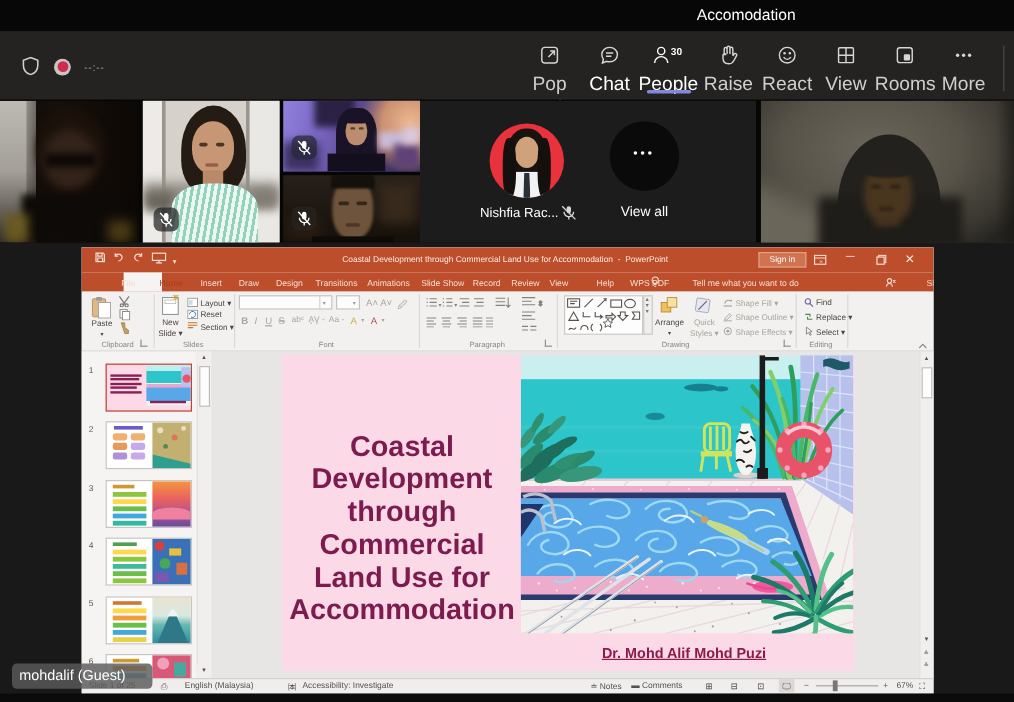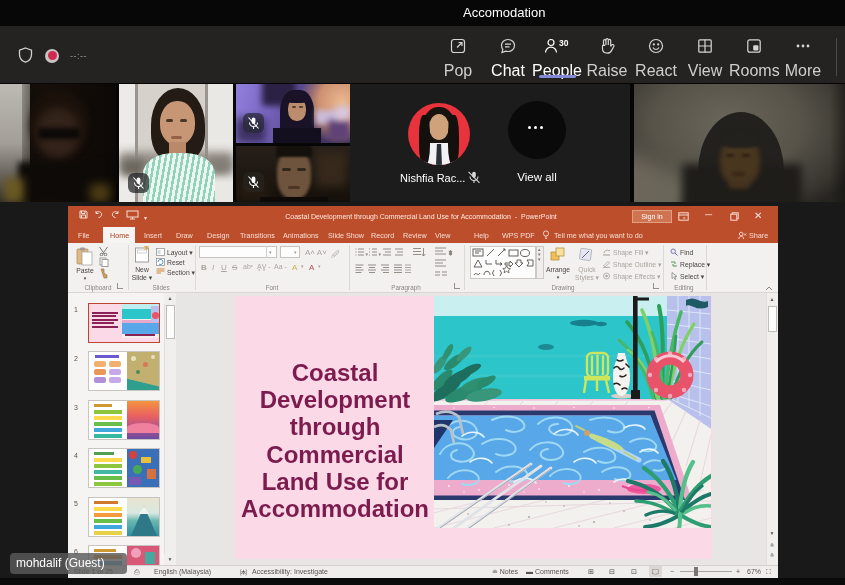--- a/index.html
+++ b/index.html
@@ -4,21 +4,21 @@
 <style>
   * { margin:0; padding:0; box-sizing:border-box; }
   html,body { width:845px; height:585px; overflow:hidden; background:#191919; }
   body { font-family:"Liberation Sans", sans-serif; position:relative; }
   .abs { position:absolute; }
 </style>
 </head>
 <body>
 
 <div class="abs" style="left:0;top:0;width:845px;height:26px;background:#070707;"></div>
-<div class="abs" style="left:463px;top:5px;width:200px;height:18px;color:#fff;font-size:13px;text-align:left;">Accomodation</div>
+<div class="abs" style="left:463px;top:5px;width:200px;height:18px;color:#fff;font-size:13px;text-align:right;">Accomodation</div>
 
 <div class="abs" style="left:0;top:26px;width:845px;height:57px;background:#242322;"></div>
 
 <svg class="abs" style="left:18px;top:47px;" width="15" height="16" viewBox="0 0 15 16">
   <path d="M7.5 1 L13.5 3.2 V7.5 C13.5 11.5 10.8 14 7.5 15.2 C4.2 14 1.5 11.5 1.5 7.5 V3.2 Z" fill="none" stroke="#cfcfcf" stroke-width="1.3"></path>
 </svg>
 
 <div class="abs" style="left:45px;top:48.5px;width:14px;height:14px;border-radius:50%;background:#c8c4c2;"></div>
 <div class="abs" style="left:47.5px;top:51px;width:9px;height:9px;border-radius:50%;background:#cf2b4e;"></div>
 
@@ -282,21 +282,21 @@
   <svg class="abs" style="left:662px;top:6px;" width="9" height="9" viewBox="0 0 9 9">
       <g fill="none" stroke="#f5ddd4" stroke-width="1">
         <rect x="2.2" y="0.8" width="6" height="6"></rect>
         <rect x="0.8" y="2.2" width="6" height="6" fill="#bd4e2c"></rect>
       </g>
     </svg>
   <div class="abs" style="left:686px;top:4px;color:#f8e5de;font-size:10px;">✕</div>
 
   <div class="abs" style="left:0;top:21px;width:710px;height:16px;background:#bd4e2c;"></div>
   <div class="abs" style="left:35px;top:21px;width:32px;height:16px;background:#f6f4f3;"></div>
-  <style>.ptab{position:absolute;top:25px;font-size:7.2px;color:#f6ddd3;} </style>
+  <style>.ptab{position:absolute;top:25px;font-size:7.2px;color:#f6ddd3;margin-left:23px;} </style>
   <div class="ptab" style="left:10px;">File</div>
   <div class="ptab" style="left:42px;color:#a8401f;">Home</div>
   <div class="ptab" style="left:76px;">Insert</div>
   <div class="ptab" style="left:108px;">Draw</div>
   <div class="ptab" style="left:139px;">Design</div>
   <div class="ptab" style="left:172px;">Transitions</div>
   <div class="ptab" style="left:215px;">Animations</div>
   <div class="ptab" style="left:260px;">Slide Show</div>
   <div class="ptab" style="left:303px;">Record</div>
   <div class="ptab" style="left:335px;">Review</div>
@@ -585,20 +585,21 @@
     <div class="abs" style="left:56px;top:6px;width:10px;height:12px;background:#48a8a0;"></div>
   </div>
 
   <div class="abs" style="left:96px;top:87px;width:12px;height:272px;background:#f0efee;border-left:1px solid #e2dedc;"></div>
   <div class="abs" style="left:96px;top:87px;width:12px;height:11px;background:#f0efee;text-align:center;font-size:5px;color:#555;line-height:11px;">▲</div>
   <div class="abs" style="left:97.5px;top:99px;width:9px;height:34px;background:#fdfdfd;border:1px solid #c0bcb8;"></div>
   <div class="abs" style="left:96px;top:348px;width:12px;height:11px;background:#f0efee;text-align:center;font-size:5px;color:#555;line-height:11px;">▼</div>
 
   <div class="abs" style="left:167px;top:90px;width:477px;height:263px;background:#fbd9e7;"></div>
   <div class="abs" style="left:172px;top:153px;width:190px;text-align:center;font-size:24px;line-height:27.2px;font-weight:bold;color:#7c1b4d;">Coastal Development through Commercial Land Use for Accommodation</div>
+  <div class="abs" style="left:402px;top:331px;width:200px;text-align:center;font-size:12px;font-weight:bold;color:#8b1a4e;text-decoration:underline;">Dr. Mohd Alif Mohd Puzi</div>
   <svg id="poolsvg" class="abs" style="left:366px;top:90px;" width="277" height="232" viewBox="0 0 277 232">
 
     <rect x="0" y="0" width="277" height="24" fill="#c9eff1"></rect>
     <rect x="0" y="20" width="277" height="84" fill="#2cc5c9"></rect>
     <ellipse cx="150" cy="27" rx="14" ry="3.2" fill="#177f8d"></ellipse>
     <ellipse cx="167" cy="28" rx="6" ry="2.2" fill="#177f8d"></ellipse>
     <ellipse cx="112" cy="51" rx="8" ry="3" fill="#1b8a94"></ellipse>
     <path d="M0 60 h210 M0 80 h200" stroke="rgba(255,255,255,0.06)" stroke-width="3"></path>
 
     <polygon points="233,0 277,0 277,133 233,103" fill="#b7c1ec"></polygon>

